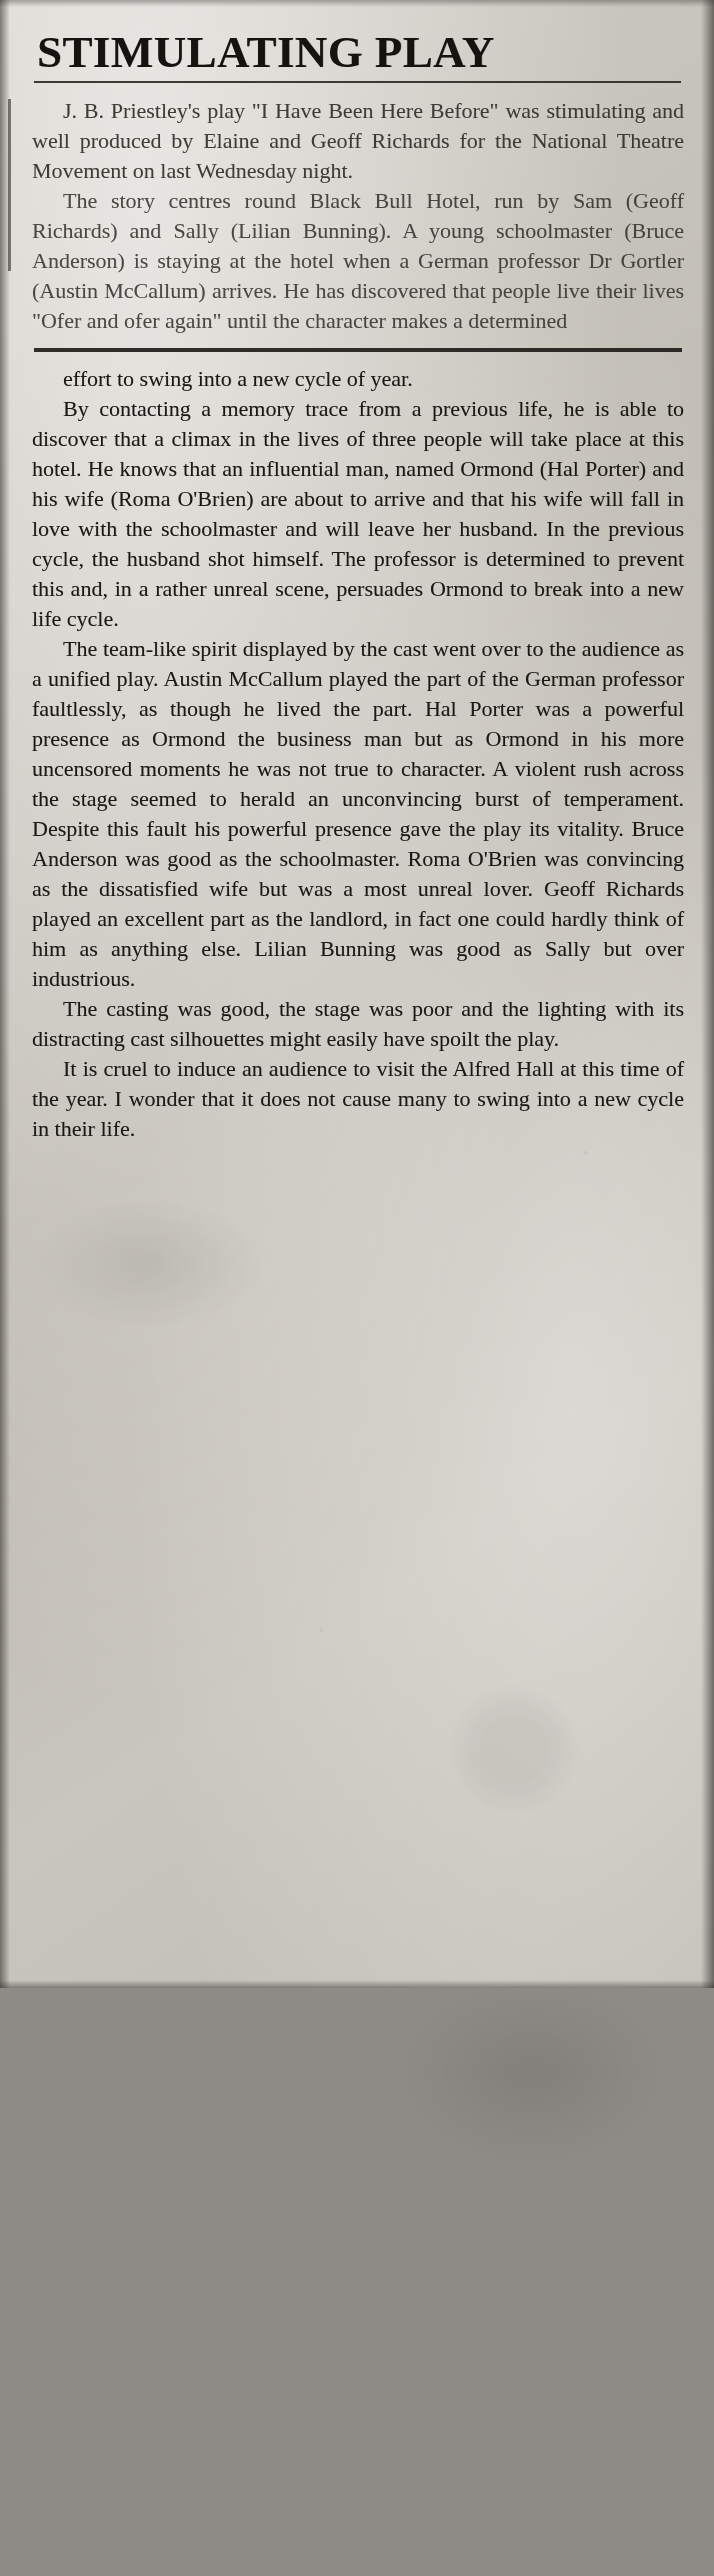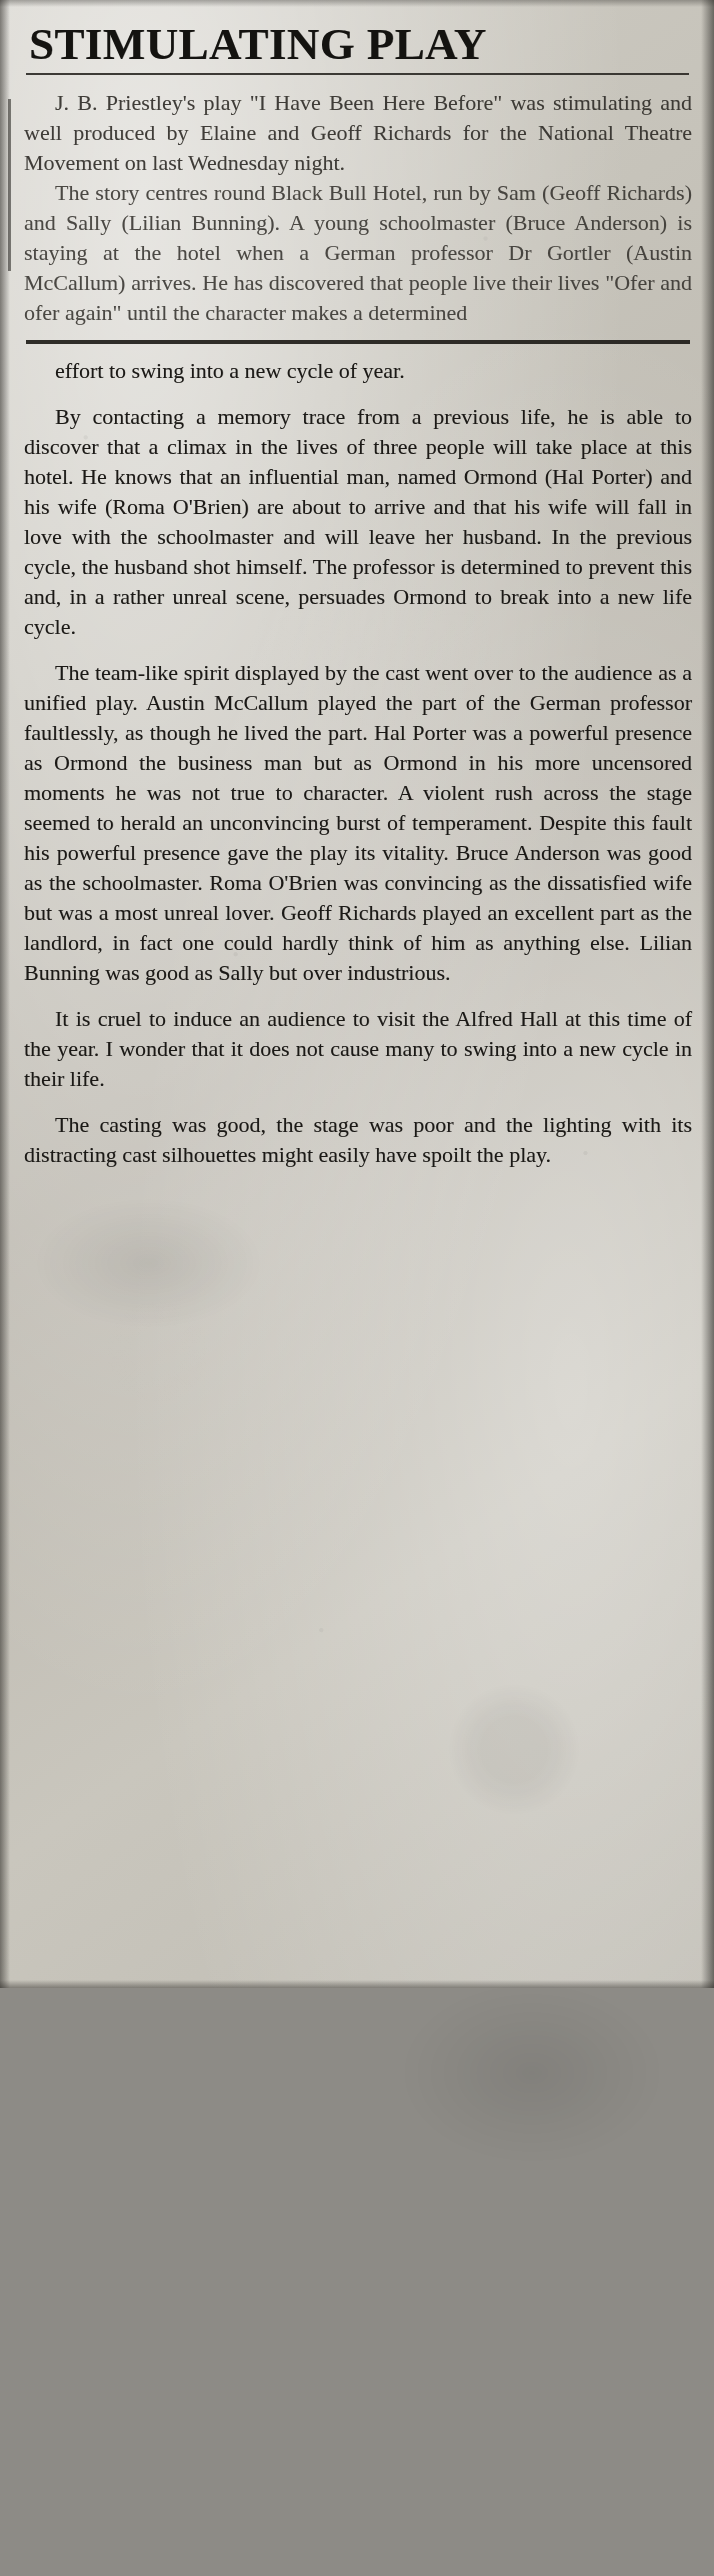--- a/index.html
+++ b/index.html
@@ -14,21 +14,21 @@
   }
   .clipping {
     position: relative;
     width: 714px;
     height: 1988px;
     background:
       radial-gradient(ellipse at 20% 10%, rgba(255,255,255,0.55), rgba(255,255,255,0) 60%),
       radial-gradient(ellipse at 80% 70%, rgba(255,255,255,0.35), rgba(255,255,255,0) 55%),
       linear-gradient(145deg, #cfccc4 0%, #c6c3ba 25%, #bdb9b0 50%, #c9c6bd 75%, #bfbcb3 100%);
     box-sizing: border-box;
-    padding: 4px;
+    padding: 12px;
     font-family: "Liberation Serif", serif;
     color: #1d1b18;
   }
   
   .grain {
     position: absolute;
     inset: 0;
     pointer-events: none;
     background-image:
       radial-gradient(circle at 12% 22%, rgba(0,0,0,0.05) 0 1.7px, rgba(0,0,0,0) 2.5px),
@@ -114,21 +114,21 @@
   }
   .col-top p.para {
     
     color: #2b2823;
     text-shadow: 0.3px 0.3px 0.5px rgba(0,0,0,0.18);
   }
   .col-top {
     filter: contrast(0.93) brightness(1.02);
   }
   .col-bottom p.para + p.para {
-    margin-top: 16px;
+    margin-top: 0;
   }
   .fade-a { opacity: 0.92; }
   .fade-b { opacity: 0.86; }
 
   .sidebar-line {
     position: absolute;
     top: 0; bottom: 0;
     width: 2.5px;
     background: rgba(30,28,24,0.55);
   }
@@ -169,19 +169,19 @@
       <p class="para fade-a">J. B. Priestley's play  "I Have Been Here Before" was stimulating and well produced by Elaine and Geoff Richards  for the National Theatre Movement on last Wednesday night.</p>
       <p class="para fade-b">The story centres round  Black Bull Hotel, run by Sam (Geoff Richards) and Sally (Lilian Bunning). A young schoolmaster (Bruce Anderson) is staying at the hotel when a German professor  Dr Gortler (Austin McCallum) arrives. He has discovered that people live  their lives "Ofer and ofer again" until the character makes a determined</p>
     </div>
 
     <div class="rule-mid"></div>
 
     <div class="col-bottom">
       <p class="para">effort to swing into a new cycle of year.</p>
       <p class="para">By contacting a memory  trace from a previous life, he is able to discover that a climax in the lives of three people will take place at this hotel. He knows that an influential man, named Ormond (Hal Porter)  and his  wife  (Roma O'Brien) are about to arrive and that his wife will fall in love with the schoolmaster and will leave her husband. In the previous cycle, the husband shot himself. The professor is determined to prevent this and, in a rather unreal scene, persuades Ormond to break into a new life cycle.</p>
       <p class="para">The team-like spirit displayed by the cast went over to the audience as a unified play. Austin McCallum played the part of the German professor faultlessly, as though he lived the part. Hal Porter was a powerful presence as Ormond the business man  but as Ormond in his more uncensored moments he was not true to character.  A violent rush across the stage seemed to herald an unconvincing burst of temperament. Despite this fault his powerful presence gave the play its vitality. Bruce Anderson was good as the schoolmaster. Roma O'Brien was convincing as the dissatisfied wife but was a most unreal lover. Geoff Richards played an excellent part as the landlord, in fact one could hardly think of him as anything else. Lilian Bunning was good as Sally but over industrious.</p>
+      <p class="para">The casting was good, the stage was poor and the lighting with its distracting cast silhouettes  might easily have spoilt the play.</p>
       <p class="para">It is cruel to induce an audience to visit the Alfred Hall at this time of the year. I wonder that it does not cause many to swing into a new cycle in their life.</p>
-      <p class="para">The casting was good, the stage was poor and the lighting with its distracting cast silhouettes  might easily have spoilt the play.</p>
     </div>
 
   </div>
 </div>
 
 
 </body></html>

